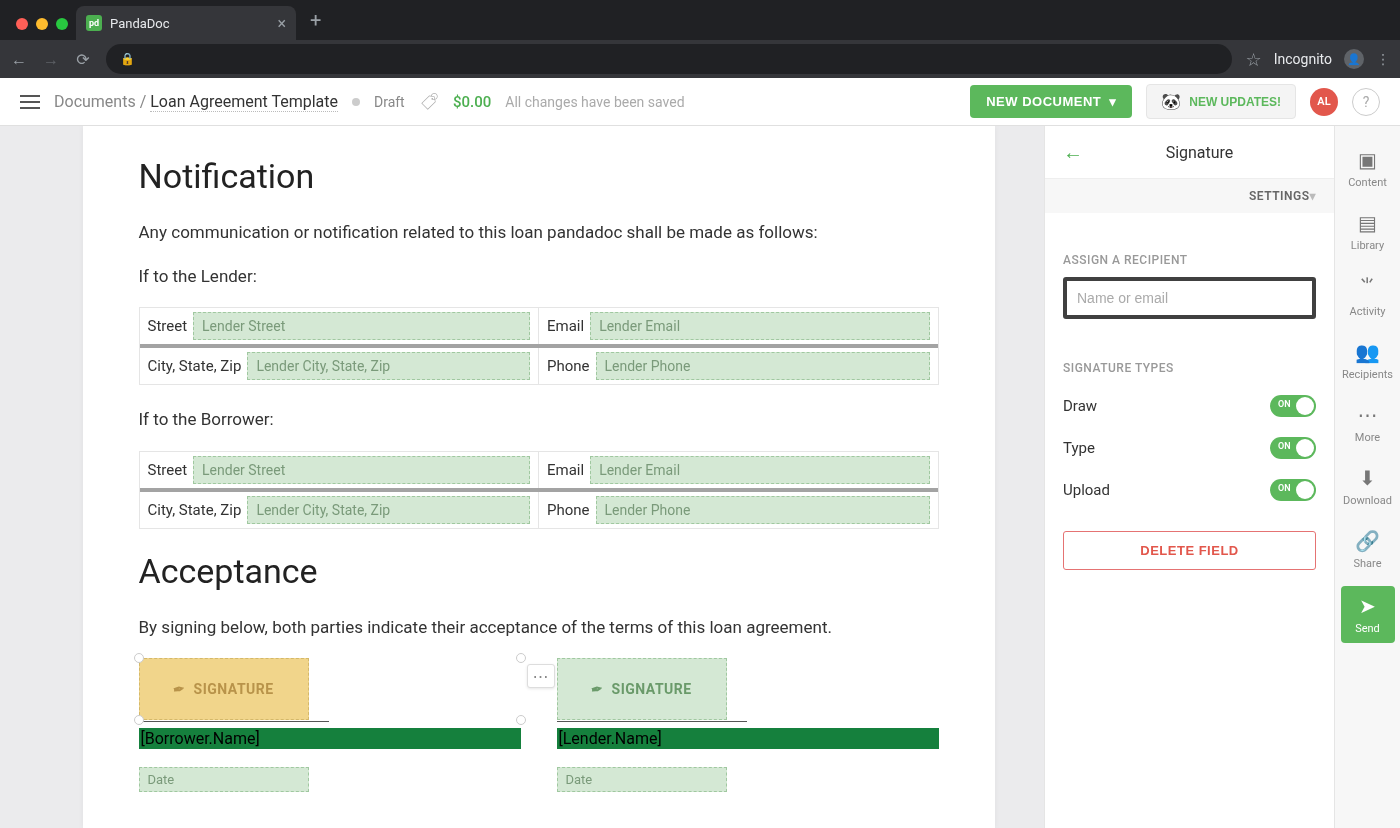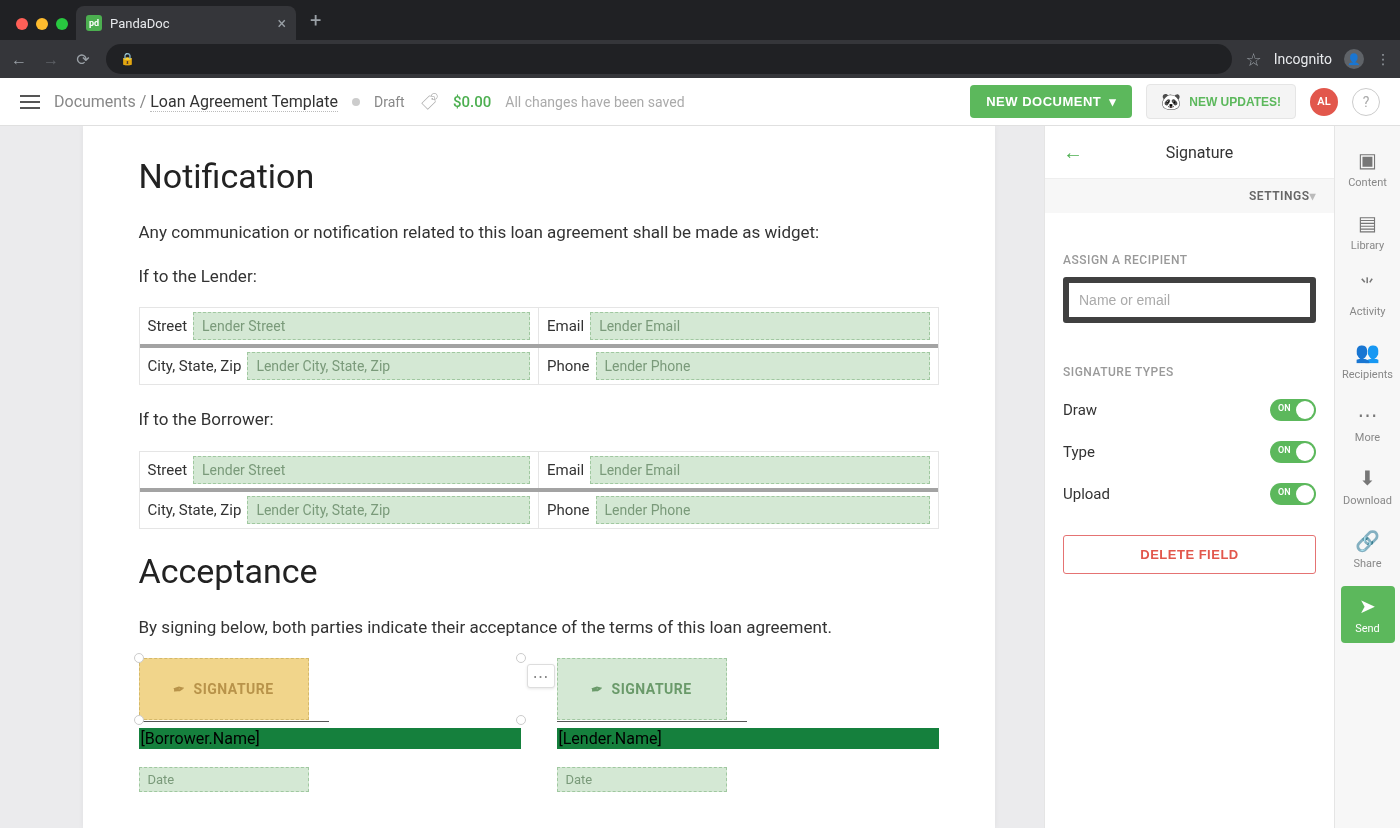--- a/index.html
+++ b/index.html
@@ -75,21 +75,21 @@
 .date-field { background: #d4e8d4; border: 1px dashed #a0c8a0; padding: 4px 8px; color: #7a9a7a; font-size: 13px; margin-top: 18px; width: 170px; }
 
 
 .props-panel { width: 290px; background: #fff; border-left: 1px solid #e5e5e5; display: flex; flex-direction: column; }
 .props-header { display: flex; align-items: center; padding: 14px 18px; border-bottom: 1px solid #eee; position: relative; }
 .props-back { color: #4caf50; font-size: 20px; cursor: pointer; }
 .props-title { flex: 1; text-align: center; font-size: 16px; color: #333; }
 .props-section-h { background: #f7f7f7; padding: 10px 18px; font-size: 12px; font-weight: 600; color: #666; letter-spacing: 0.5px; display: flex; justify-content: flex-end; align-items: center; }
 .props-body { padding: 16px 18px; }
 .props-label { font-size: 12px; font-weight: 500; color: #999; letter-spacing: 0.5px; margin-bottom: 10px; margin-top: 24px; }
-.recipient-input { width: 100%; border: 6px solid #404040; border-radius: 3px; padding: 9px 10px; font-size: 14px; color: #333; }
+.recipient-input { width: 100%; border: 4px solid #404040; border-radius: 3px; padding: 9px 10px; font-size: 14px; color: #333; }
 .recipient-input::placeholder { color: #aaa; }
 .sig-type-row { display: flex; justify-content: space-between; align-items: center; padding: 10px 0; font-size: 15px; color: #333; }
 .toggle { width: 46px; height: 22px; background: #5cb85c; border-radius: 11px; position: relative; cursor: pointer; }
 .toggle .knob { position: absolute; right: 2px; top: 2px; width: 18px; height: 18px; background: #fff; border-radius: 50%; }
 .toggle .on-label { position: absolute; left: 8px; top: 4px; font-size: 9px; color: #fff; font-weight: 600; }
 .btn-delete { width: 100%; border: 1px solid #e57373; color: #e2574c; background: #fff; padding: 11px; font-size: 13px; font-weight: 600; letter-spacing: 0.5px; border-radius: 3px; cursor: pointer; margin-top: 20px; }
 
 
 .tool-rail { width: 66px; background: #f7f7f7; border-left: 1px solid #e5e5e5; display: flex; flex-direction: column; align-items: center; padding-top: 12px; gap: 2px; }
 .tool-item { display: flex; flex-direction: column; align-items: center; gap: 4px; padding: 10px 4px; cursor: pointer; color: #888; font-size: 11px; width: 100%; }
@@ -161,21 +161,21 @@
   <div class="avatar">AL</div>
   <div class="help-icon">?</div>
 </div>
 
 <div class="workspace">
 
   <div class="doc-area">
     <div class="paper">
 
       <h2>Notification</h2>
-      <p>Any communication or notification related to this loan agreement shall be made as widget:</p>
+      <p>Any communication or notification related to this loan pandadoc shall be made as follows:</p>
       <p>If to the Lender:</p>
 
       <div class="contact-table">
         <div class="contact-row">
           <div class="contact-cell">
             <span class="cell-label">Street</span>
             <div class="cell-field">Lender Street</div>
           </div>
           <div class="contact-cell">
             <span class="cell-label">Email</span>

